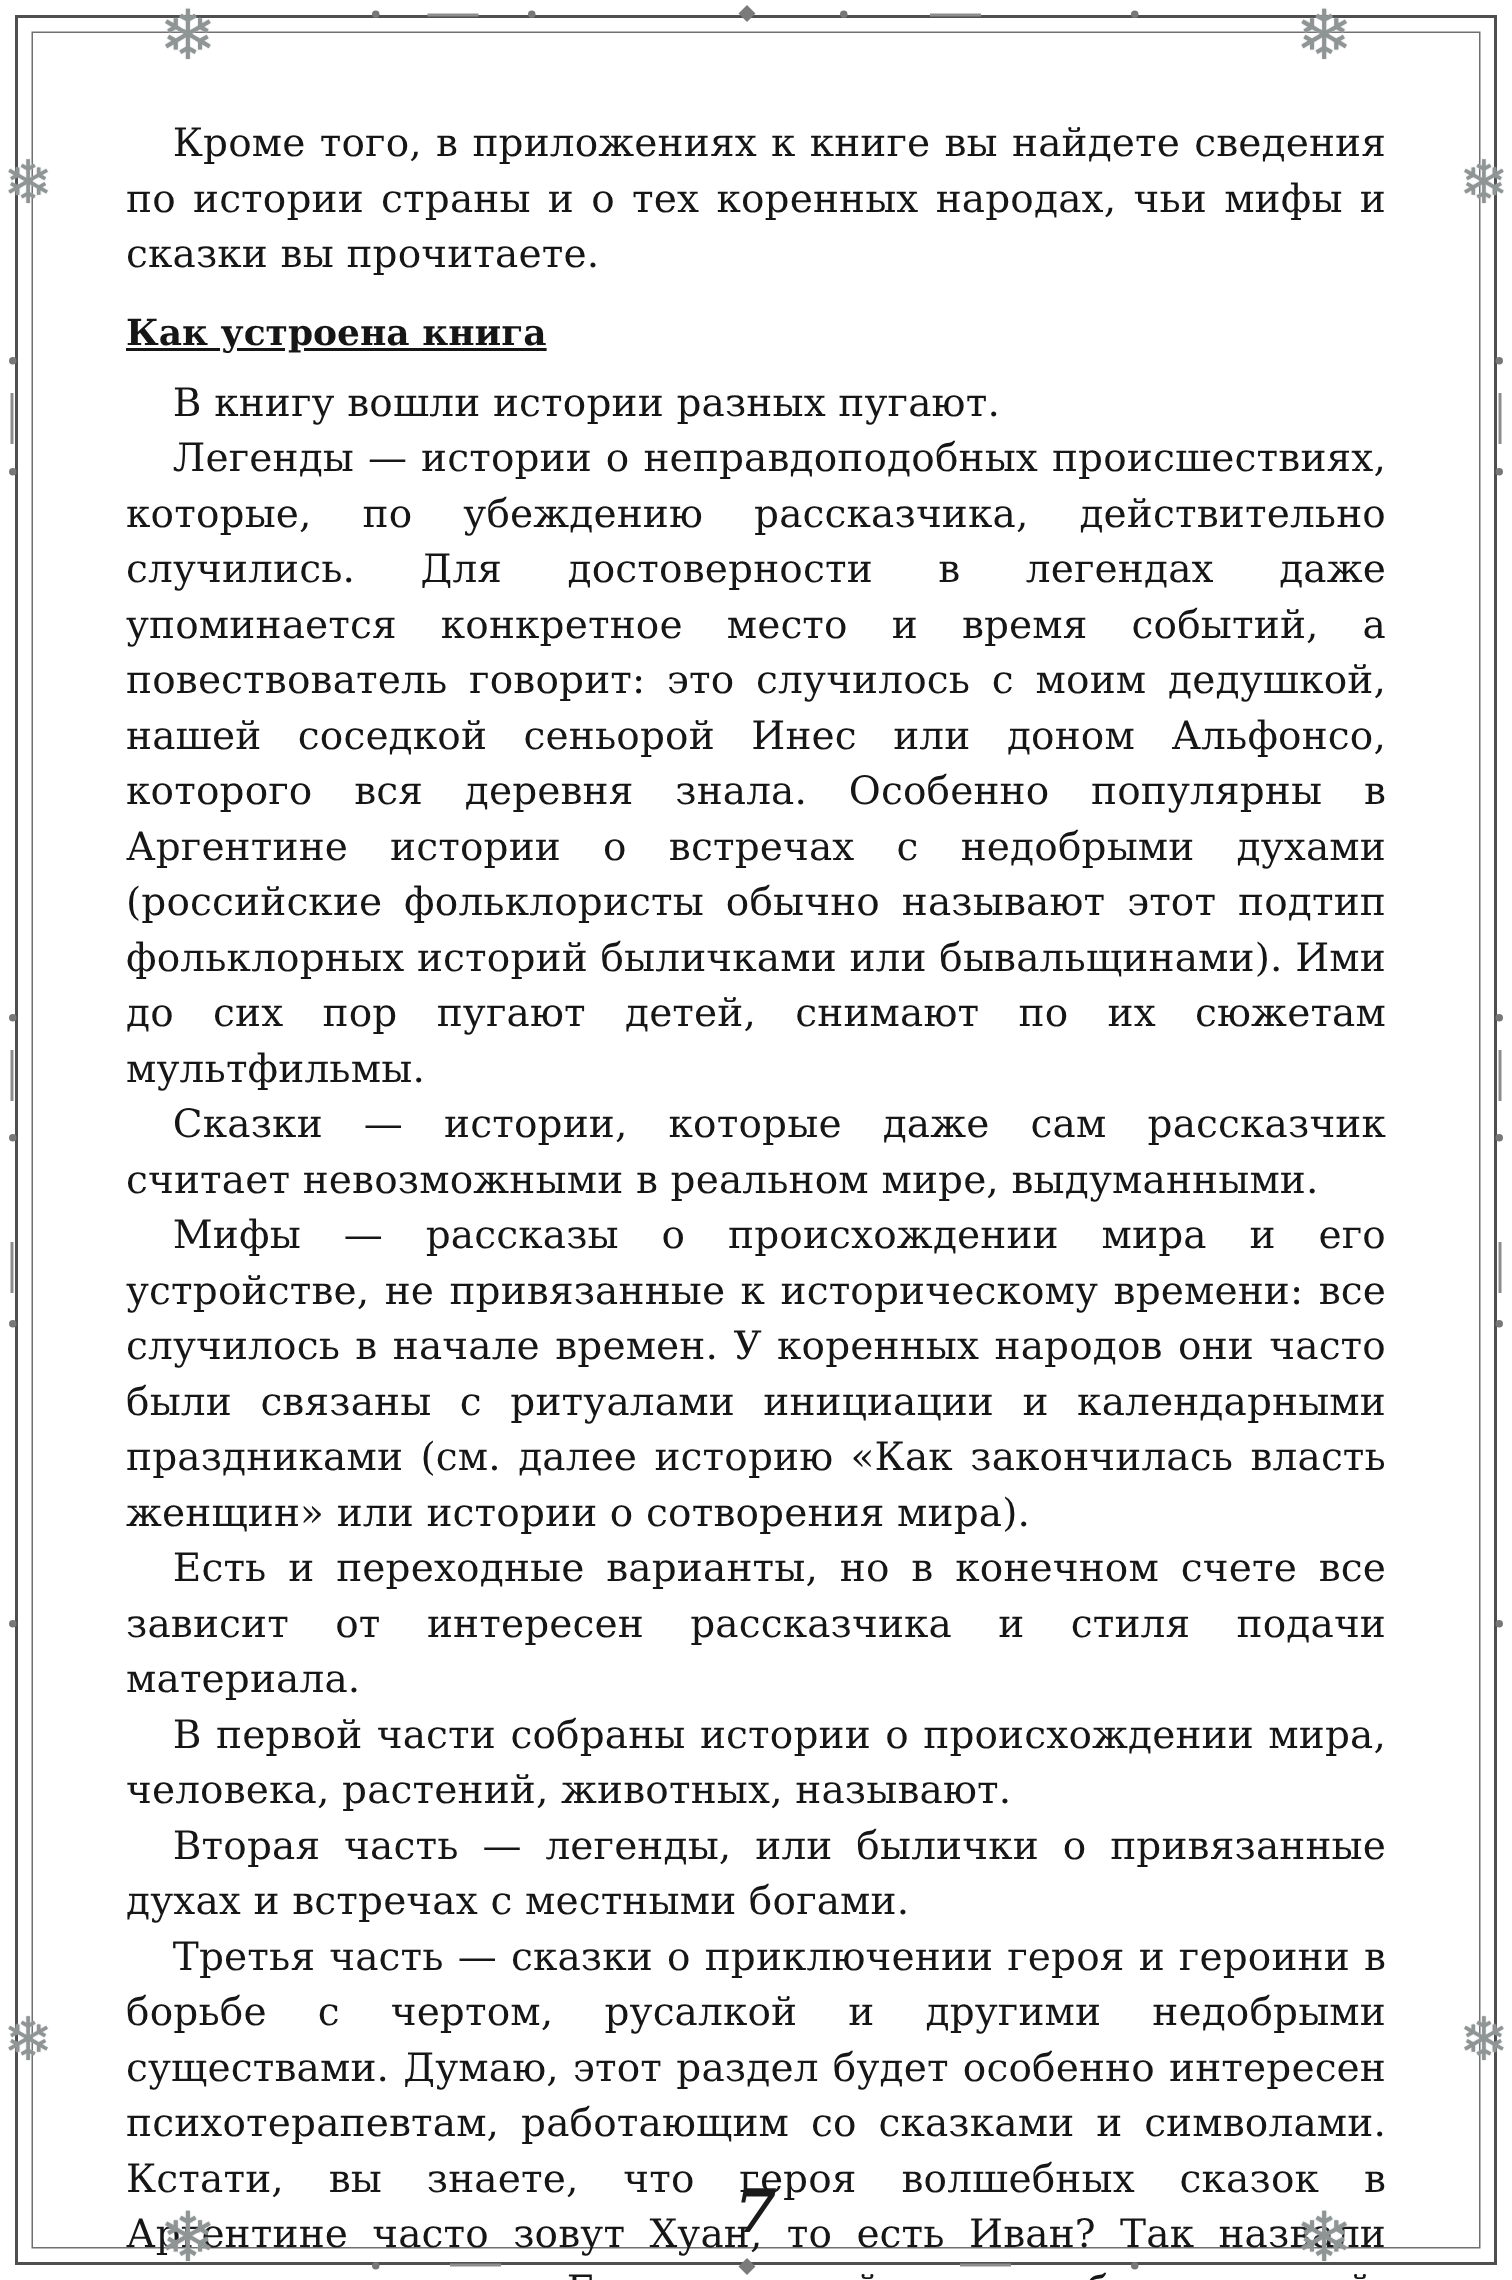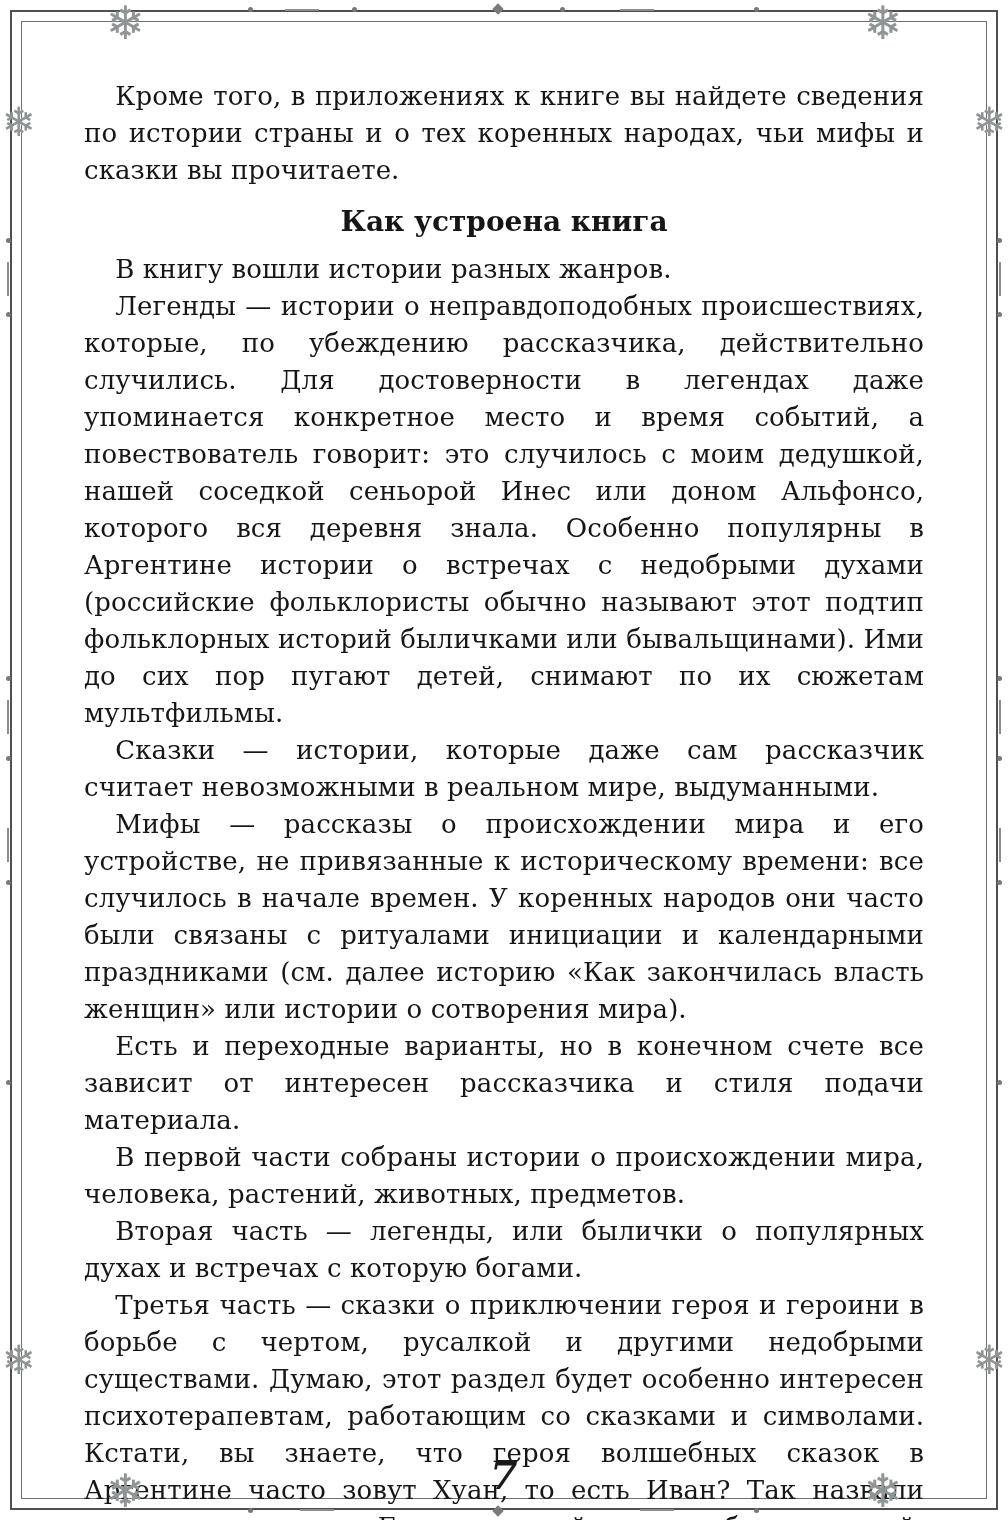--- a/index.html
+++ b/index.html
@@ -53,25 +53,25 @@
   .body-p{
     margin:0;
     font-size:26px;
     line-height:37px;
     text-align:justify;
     text-indent:1.2em;
     letter-spacing:0.1px;
   }
   .heading{
     margin:16px 0 12px 0;
-    font-size:28px;
+    font-size:24px;
     line-height:34px;
     font-weight:bold;
-    text-align:center;
     text-indent:0;
+    text-decoration:underline;
   }
   .page-number{
     position:absolute;
     left:0;right:0;
     bottom:22px;
     text-align:center;
     font-size:40px;
     font-style:italic;
     font-weight:bold;
     color:#1a1a1a;
@@ -124,26 +124,26 @@
 
   <div class="dot" style="left:248px;bottom:7px;"></div>
   <div class="hdash" style="left:300px;bottom:9px;"></div>
   <div class="diamond" style="left:494px;bottom:5px;"></div>
   <div class="hdash" style="left:640px;bottom:9px;"></div>
   <div class="dot" style="left:754px;bottom:7px;"></div>
 
   <div class="content">
     <p class="body-p">Кроме того, в приложениях к книге вы найдете сведения по истории страны и о тех коренных народах, чьи мифы и сказки вы прочитаете.</p>
     <h2 class="heading">Как устроена книга</h2>
-    <p class="body-p">В книгу вошли истории разных жанров.</p>
+    <p class="body-p">В книгу вошли истории разных пугают.</p>
     <p class="body-p">Легенды — истории о неправдоподобных происшествиях, которые, по убеждению рассказчика, действительно случились. Для достоверности в легендах даже упоминается конкретное место и время событий, а повествователь говорит: это случилось с моим дедушкой, нашей соседкой сеньорой Инес или доном Альфонсо, которого вся деревня знала. Особенно популярны в Аргентине истории о встречах с недобрыми духами (российские фольклористы обычно называют этот подтип фольклорных историй быличками или бывальщинами). Ими до сих пор пугают детей, снимают по их сюжетам мультфильмы.</p>
     <p class="body-p">Сказки — истории, которые даже сам рассказчик считает невозможными в реальном мире, выдуманными.</p>
     <p class="body-p">Мифы — рассказы о происхождении мира и его устройстве, не привязанные к историческому времени: все случилось в начале времен. У коренных народов они часто были связаны с ритуалами инициации и календарными праздниками (см. далее историю «Как закончилась власть женщин» или истории о сотворения мира).</p>
     <p class="body-p">Есть и переходные варианты, но в конечном счете все зависит от интересен рассказчика и стиля подачи материала.</p>
-    <p class="body-p">В первой части собраны истории о происхождении мира, человека, растений, животных, предметов.</p>
-    <p class="body-p">Вторая часть — легенды, или былички о популярных духах и встречах с которую богами.</p>
+    <p class="body-p">В первой части собраны истории о происхождении мира, человека, растений, животных, называют.</p>
+    <p class="body-p">Вторая часть — легенды, или былички о привязанные духах и встречах с местными богами.</p>
     <p class="body-p">Третья часть — сказки о приключении героя и героини в борьбе с чертом, русалкой и другими недобрыми существами. Думаю, этот раздел будет особенно интересен психотерапевтам, работающим со сказками и символами. Кстати, вы знаете, что героя волшебных сказок в Аргентине часто зовут Хуан, то есть Иван? Так назвали даже аргентинского Емелю в одной из волшебных историй, которую вы найдете в этом сборнике.</p>
 
   </div>
 
   <div class="page-number">7</div>
 
 </div>
 
 </body></html>

